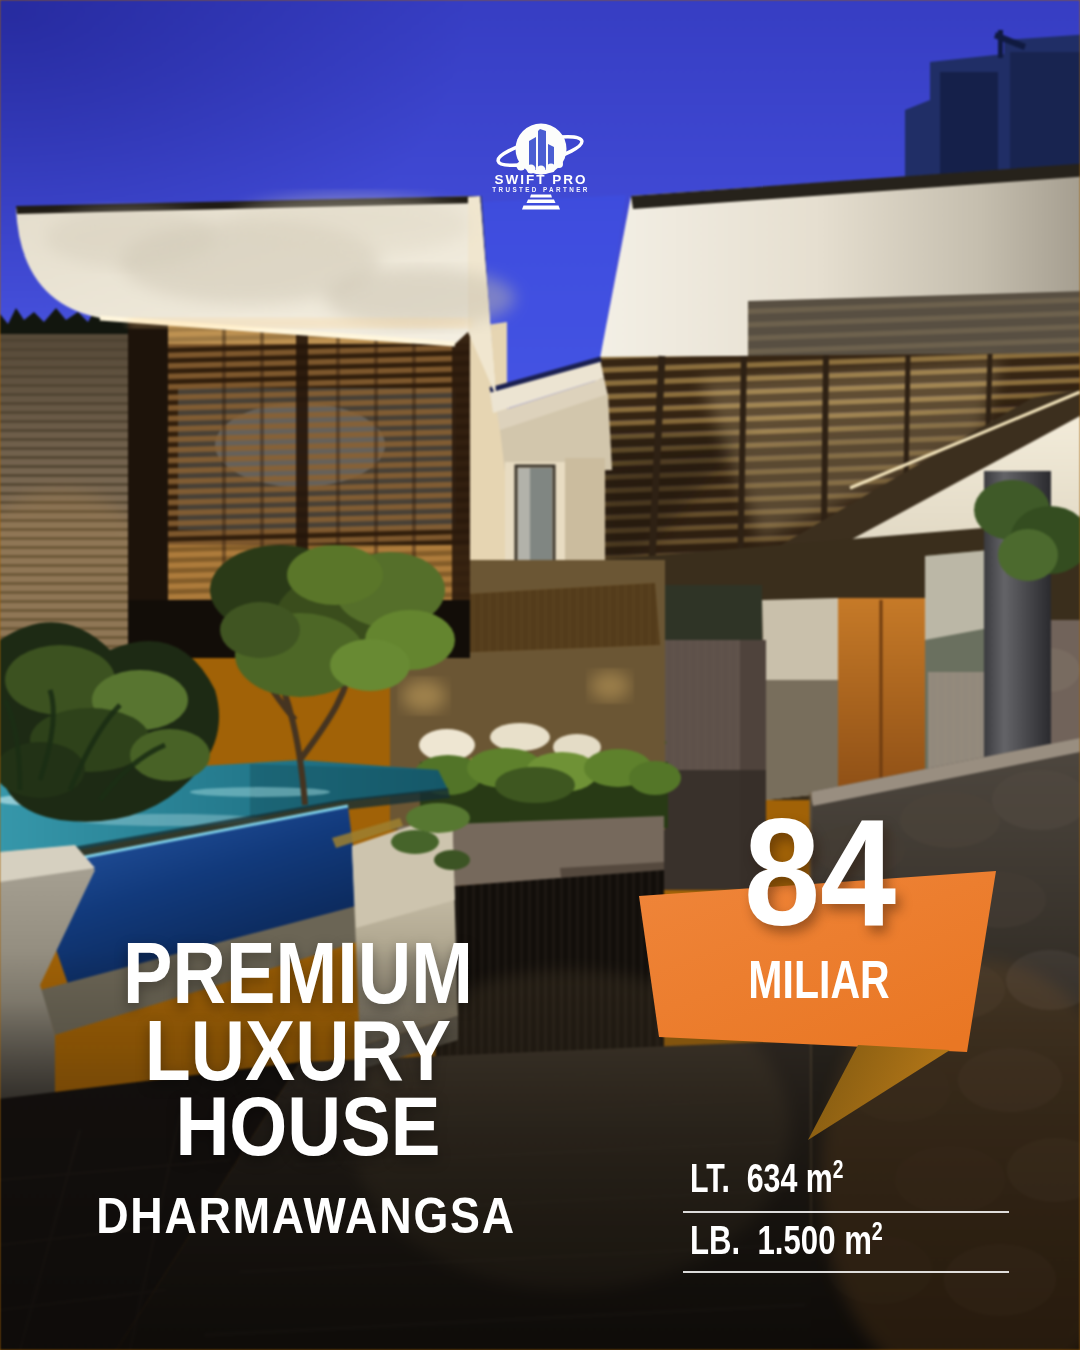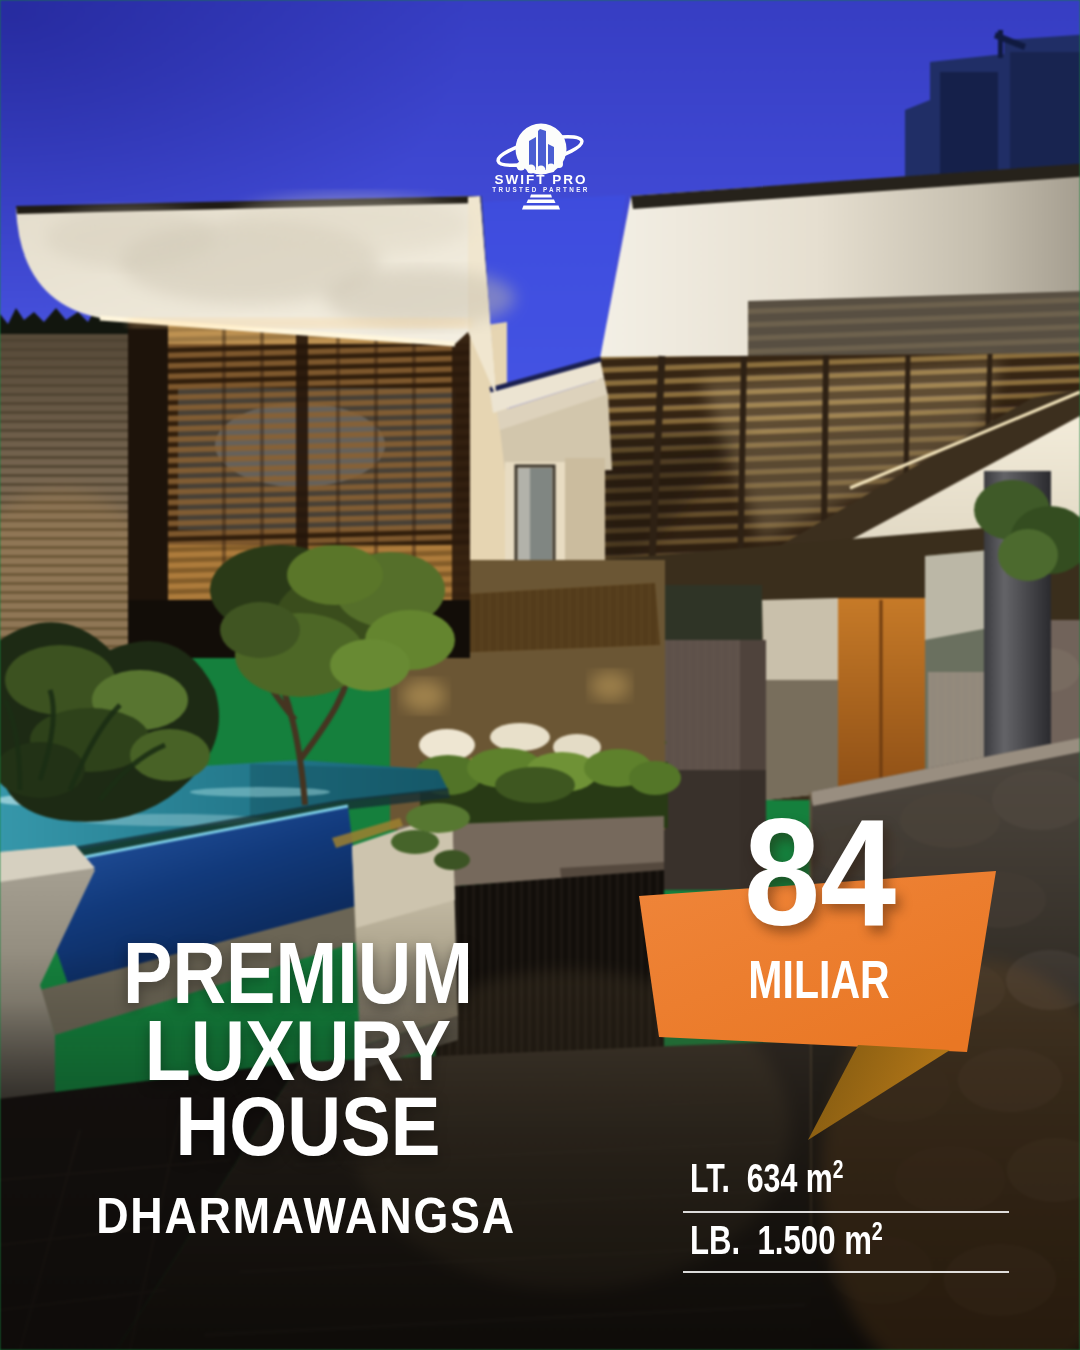--- a/index.html
+++ b/index.html
@@ -1,16 +1,16 @@
 <!DOCTYPE html>
 <html><head>
 <meta charset="utf-8">
 <style>
 html,body{margin:0;padding:0;background:#000;}
-.page{position:relative;width:1080px;height:1350px;overflow:hidden;font-family:"Liberation Sans",sans-serif;background:#15803d;}
+.page{position:relative;width:1080px;height:1350px;overflow:hidden;font-family:"Liberation Sans",sans-serif;background:#a16207;}
 .page svg{position:absolute;left:0;top:0;}
 #bg{filter:blur(1.1px);}
 .txt{position:absolute;color:#fff;white-space:nowrap;}
 </style>
 </head>
 <body>
 <div class="page">
 <svg id="bg" width="1080" height="1350" viewBox="0 0 1080 1350">
 <defs>
 <linearGradient id="skyG" x1="0" y1="0" x2="0" y2="1">

